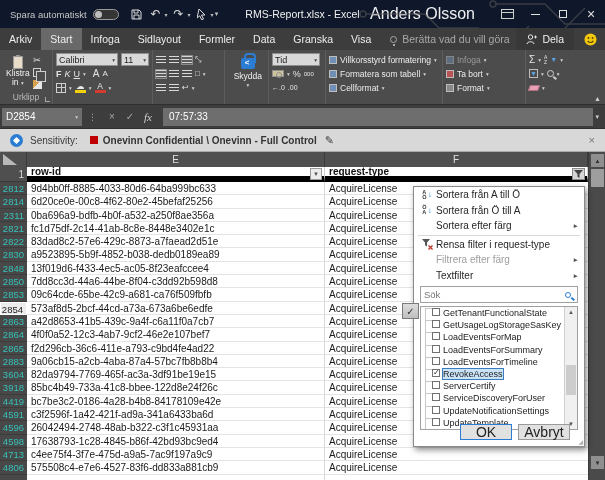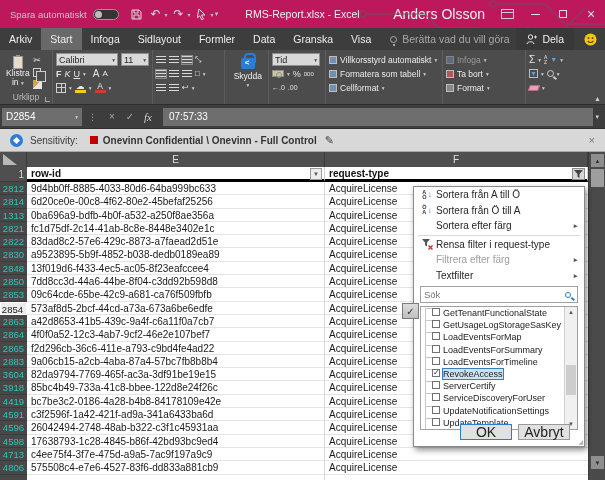--- a/index.html
+++ b/index.html
@@ -1,29 +1,29 @@
 <!DOCTYPE html>
 <html><head>
 <meta charset="utf-8">
 <style>
   html,body{margin:0;padding:0;background:#222;}
   *{box-sizing:border-box;font-family:"Liberation Sans","DejaVu Sans",sans-serif;}
   .app{position:relative;width:605px;height:480px;background:#4c4c4c;overflow:hidden;color:#e8e8e8;}
   
-  .titlebar{position:absolute;left:0;top:0;width:605px;height:28px;background:#be185d;display:flex;align-items:center;}
+  .titlebar{position:absolute;left:0;top:0;width:605px;height:28px;background:#0f172a;display:flex;align-items:center;}
   .circuit{position:absolute;right:0;top:0;pointer-events:none;opacity:.55;}
   .as-label{font-size:9.5px;color:#c7c7c7;margin-left:10px;}
   .toggle{display:inline-block;width:26px;height:11px;border:1px solid #9a9a9a;border-radius:6px;margin:0 10px 0 6px;position:relative;background:#353535;}
   .toggle .knob{position:absolute;left:1px;top:1px;width:7px;height:7px;border-radius:50%;background:#bdbdbd;}
   .qat{display:flex;align-items:center;gap:3px;}
   .qbtn{display:flex;align-items:center;justify-content:center;width:16px;height:18px;color:#dcdcdc;font-size:12px;}
   .mini-dd{font-size:6px;color:#bdbdbd;margin-left:-2px;}
   .win-title{position:absolute;left:0;right:0;text-align:center;font-size:10.5px;color:#f0f0f0;pointer-events:none;}
   .tb-right{margin-left:auto;display:flex;align-items:center;height:28px;}
-  .user-name{font-size:14px;color:#f0f0f0;margin-right:8px;}
+  .user-name{font-size:16px;color:#f0f0f0;margin-right:18px;}
   .winbtn{width:28px;height:28px;display:flex;align-items:center;justify-content:center;color:#e0e0e0;font-size:12px;}
   .rb-opts{width:13px;height:10px;border:1px solid #cfcfcf;position:relative;}
   .rb-opts::after{content:"";position:absolute;left:0;top:2px;width:11px;height:1px;background:#cfcfcf;}
   .min-glyph{width:9px;height:1px;background:#e0e0e0;display:inline-block;}
   .restore-glyph{width:8px;height:8px;border:1px solid #e0e0e0;display:inline-block;}
   
   .tabrow{position:absolute;left:0;top:28px;width:605px;height:22px;background:#3d3d3d;display:flex;align-items:stretch;font-size:10.5px;}
   .tab{padding:0 9px;display:flex;align-items:center;color:#ededed;}
   .tab.selected{background:#696969;}
   .tellme{display:flex;align-items:center;color:#a8a8a8;margin-left:10px;gap:5px;}
@@ -90,21 +90,21 @@
   .pencil{color:#444;font-size:11px;margin-left:8px;}
   .sens-x{margin-left:auto;margin-right:10px;color:#777;font-size:11px;}
   
   .sheet{position:absolute;left:0;top:152px;width:605px;height:328px;background:#fff;}
   .colheads{position:absolute;left:0;top:0;height:15px;width:588px;display:flex;background:#4f4f4f;}
   .corner{width:27px;border-right:1px solid #3a3a3a;position:relative;background:#4f4f4f;}
   .corner::after{content:"";position:absolute;left:3px;bottom:2px;border-left:14px solid #b8b8b8;border-top:11px solid transparent;}
   .chead{display:flex;align-items:center;justify-content:center;font-size:10px;color:#e0e0e0;border-right:1px solid #3a3a3a;}
   .row1{position:absolute;left:0;top:15px;height:15px;width:588px;display:flex;font-size:10px;}
   .rn1{width:27px;background:#4f4f4f;color:#d8d8d8;text-align:right;padding-right:3px;line-height:15px;border-bottom:1px solid #3a3a3a;}
-  .hcell{background:#fff;color:#111;font-weight:bold;border-right:1px solid #cfcfcf;border-bottom:3px solid #000000;display:flex;align-items:center;padding-left:4px;position:relative;}
+  .hcell{background:#fff;color:#111;font-weight:bold;border-right:1px solid #cfcfcf;border-bottom:6px solid #000000;display:flex;align-items:center;padding-left:4px;position:relative;}
   .ddbtn{position:absolute;right:2px;top:1px;width:12px;height:12px;background:#ececec;border:1px solid #9a9a9a;color:#555;font-size:6px;display:flex;align-items:center;justify-content:center;}
   .funbtn{position:absolute;right:2px;top:1px;width:13px;height:12px;background:#d6d6d6;border:1px solid #8a8a8a;display:flex;align-items:center;justify-content:center;}
   .grid-rows{position:absolute;left:0;top:30px;width:588px;}
   .grow{display:flex;height:13.3px;}
   .rn{width:27px;background:#484848;color:#35c2b9;font-size:9.5px;text-align:right;padding-right:3px;line-height:13px;border-bottom:1px solid #3c3c3c;}
   .rn.active{background:#ececec;color:#1a1a1a;font-weight:normal;border:1px solid #fff;}
   .ce{width:298px;font-size:10px;color:#1a1a1a;padding-left:4px;line-height:13px;border-right:1px solid #d8d8d8;border-bottom:1px solid #e4e4e4;background:#fff;overflow:hidden;white-space:nowrap;}
   .cf{width:263px;font-size:10px;color:#1a1a1a;padding-left:4px;line-height:13px;border-bottom:1px solid #e4e4e4;background:#fff;overflow:hidden;white-space:nowrap;}
   .vscroll{position:absolute;right:0;top:0;width:17px;height:328px;background:#4a4a4a;border-left:1px solid #3a3a3a;}
   .sbtn{position:absolute;left:2px;width:13px;height:13px;background:#8f8f8f;color:#2c2c2c;font-size:6px;display:flex;align-items:center;justify-content:center;}
@@ -333,21 +333,21 @@
           <span class="ri" style="font-size:7px">.00</span>
         </div>
       </div>
       <div class="glabel"><span>Tal</span><span class="launch"></span></div>
     </div>
 
     <div class="rgroup" style="width:117px">
       <div class="gbody" style="flex-direction:column;gap:1px;">
         <div class="tbtn">
             <span class="sq"></span>
-            <span>Villkorsstyrd automatiskt</span>
+            <span>Villkorsstyrd formatering</span>
             <span class="dd">▾</span>
           </div>
         <div class="tbtn">
             <span class="sq"></span>
             <span>Formatera som tabell</span>
             <span class="dd">▾</span>
           </div>
         <div class="tbtn">
             <span class="sq"></span>
             <span>Cellformat</span>
@@ -461,21 +461,21 @@
           <div class="cf">AcquireLicense</div>
         </div>
 
         <div class="grow">
           <div class="rn">2814</div>
           <div class="ce">6d20ce0e-00c8-4f62-80e2-45befaf25256</div>
           <div class="cf">AcquireLicense</div>
         </div>
 
         <div class="grow">
-          <div class="rn">1313</div>
+          <div class="rn">2311</div>
           <div class="ce">0ba696a9-bdfb-4b0f-a532-a250f8ae356a</div>
           <div class="cf">AcquireLicense</div>
         </div>
 
         <div class="grow">
           <div class="rn">2821</div>
           <div class="ce">fc1d75df-2c14-41ab-8c8e-8448e3402e1c</div>
           <div class="cf">AcquireLicense</div>
         </div>
 

